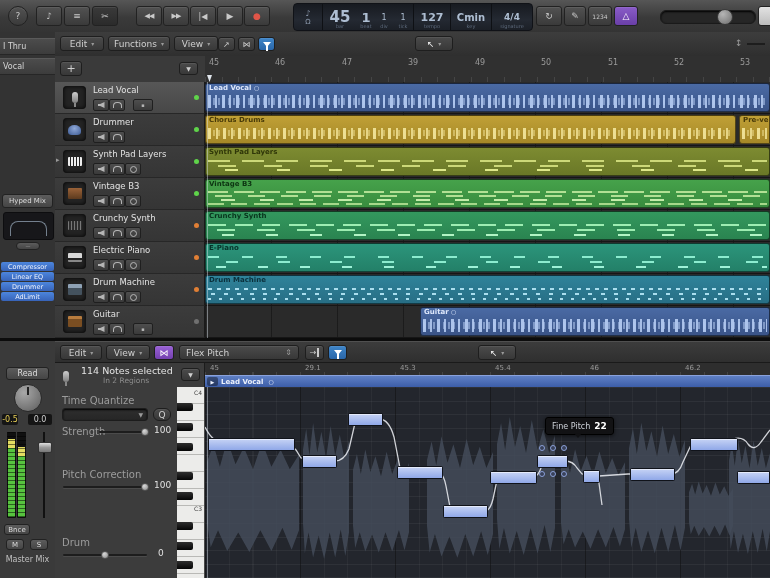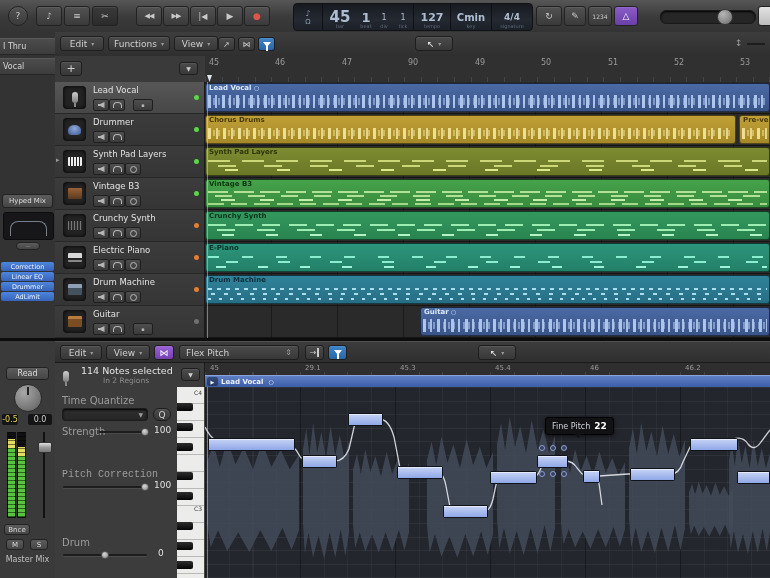--- a/index.html
+++ b/index.html
@@ -249,21 +249,21 @@
     <div class="pill" style="left:2px;top:162px;width:51px;height:14px;">
         <span>Hyped Mix</span>
       </div>
     <div class="abs" style="left:3px;top:180px;width:49px;height:26px;background:#17171a;border-radius:3px;border:1px solid #0d0d0f;">
       <div class="abs" style="left:6px;right:6px;top:8px;height:14px;border:1px solid #93a4b5;border-bottom:none;border-radius:8px 8px 0 0;opacity:.75;"></div>
     </div>
     <div class="pill" style="left:16px;top:210px;width:24px;height:8px;border-radius:4px;font-size:5px;color:#999;">
         <span>—</span>
       </div>
     <div class="plug" style="top:230px;">
-        <span>Correction</span>
+        <span>Compressor</span>
       </div>
     <div class="plug" style="top:240px;">
         <span>Linear EQ</span>
       </div>
     <div class="plug" style="top:250px;">
         <span>Drummer</span>
       </div>
     <div class="plug" style="top:260px;">
         <span>AdLimit</span>
       </div>
@@ -467,21 +467,21 @@
     <div class="tbtn" style="left:78px;width:18px;">
         <span>▪</span>
       </div>
     <div class="lvl" style="background:#707070;"></div>
   </div>
 
   <div class="ruler">
     <span class="rnum" style="left:4px;">45</span>
     <span class="rnum" style="left:70px;">46</span>
     <span class="rnum" style="left:137px;">47</span>
-    <span class="rnum" style="left:203px;">90</span>
+    <span class="rnum" style="left:203px;">39</span>
     <span class="rnum" style="left:270px;">49</span>
     <span class="rnum" style="left:336px;">50</span>
     <span class="rnum" style="left:403px;">51</span>
     <span class="rnum" style="left:469px;">52</span>
     <span class="rnum" style="left:535px;">53</span>
     <div class="abs" style="left:2px;bottom:0;width:5px;height:7px;background:#dfe5ec;clip-path:polygon(0 0,100% 0,50% 100%);"></div>
   </div>
 
   <div class="lanes">
     <div class="lane" style="top:0;">
@@ -584,21 +584,21 @@
         <span>▼</span>
       </div>
     <div class="btn" style="left:98px;top:21px;width:18px;height:13px;border-radius:6px;">
         <span>Q</span>
       </div>
     <span class="elabel" style="left:7px;top:39px;">Strength</span>
     <div class="slider" style="left:44px;top:44px;width:48px;">
         <div class="sknob" style="left:42px;"></div>
       </div>
     <span class="evalue" style="left:99px;top:38px;">100</span>
-    <span class="elabel" style="left:7px;top:82px;font-family:Liberation Mono, monospace;">Pitch Correction</span>
+    <span class="elabel" style="left:7px;top:82px;">Pitch Correction</span>
     <div class="slider" style="left:8px;top:99px;width:84px;">
         <div class="sknob" style="left:78px;"></div>
       </div>
     <span class="evalue" style="left:99px;top:93px;">100</span>
     <span class="elabel" style="left:7px;top:150px;">Drum</span>
     <div class="slider" style="left:8px;top:167px;width:84px;">
         <div class="sknob" style="left:38px;"></div>
       </div>
     <span class="evalue" style="left:103px;top:161px;">0</span>
   </div>

